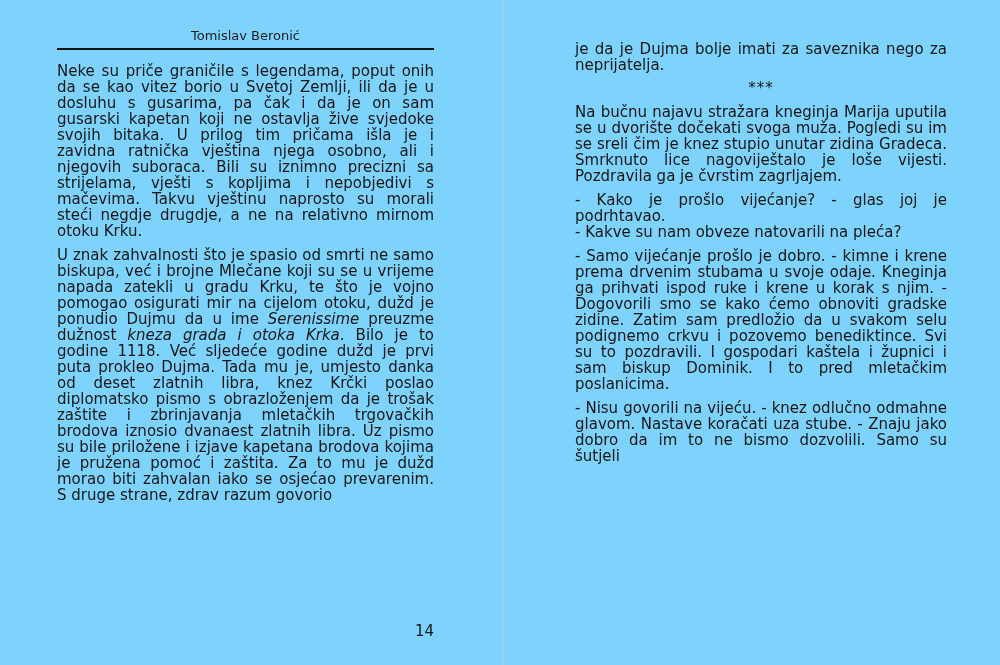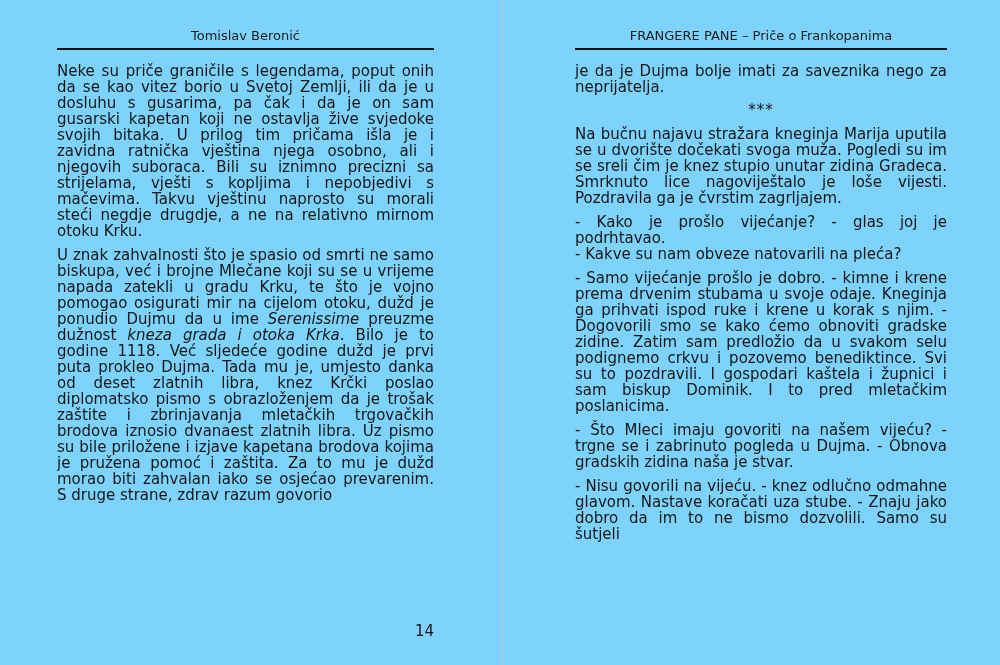--- a/index.html
+++ b/index.html
@@ -61,26 +61,24 @@
   <div class="page page-left">
     <div class="page-header">Tomislav Beronić</div>
     <div class="page-body">
         <div class="para"><span>Neke su priče graničile s legendama, poput onih da se kao vitez borio u Svetoj Zemlji, ili da je u dosluhu s gusarima, pa čak i da je on sam gusarski kapetan koji ne ostavlja žive svjedoke svojih bitaka. U prilog tim pričama išla je i zavidna ratnička vještina njega osobno, ali i njegovih suboraca. Bili su iznimno precizni sa strijelama, vješti s kopljima i nepobjedivi s mačevima. Takvu vještinu naprosto su morali steći negdje drugdje, a ne na relativno mirnom otoku Krku.</span></div>
         <div class="para"><span>U znak zahvalnosti što je spasio od smrti ne samo biskupa, već i brojne Mlečane koji su se u vrijeme napada zatekli u gradu Krku, te što je vojno pomogao osigurati mir na cijelom otoku, dužd je ponudio Dujmu da u ime </span><span class="it">Serenissime</span><span> preuzme dužnost </span><span class="it">kneza grada i otoka Krka</span><span>. Bilo je to godine 1118. Već sljedeće godine dužd je prvi puta prokleo Dujma. Tada mu je, umjesto danka od deset zlatnih libra, knez Krčki poslao diplomatsko pismo s obrazloženjem da je trošak zaštite i zbrinjavanja mletačkih trgovačkih brodova iznosio dvanaest zlatnih libra. Uz pismo su bile priložene i izjave kapetana brodova kojima je pružena pomoć i zaštita. Za to mu je dužd morao biti zahvalan iako se osjećao prevarenim. S druge strane, zdrav razum govorio</span></div>
       </div>
     <div class="page-number">14</div>
   </div>
 
   <div class="page page-right">
-    <div class="page-header">FRANGERE PANE – Priče o Frankopanima</div>
     <div class="page-body">
         <div class="para"><span>je da je Dujma bolje imati za saveznika nego za neprijatelja.</span></div>
         <div class="separator">***</div>
         <div class="para"><span>Na bučnu najavu stražara kneginja Marija uputila se u dvorište dočekati svoga muža. Pogledi su im se sreli čim je knez stupio unutar zidina Gradeca. Smrknuto lice nagoviještalo je loše vijesti. Pozdravila ga je čvrstim zagrljajem.</span></div>
         <div class="para"><span>- Kako je prošlo vijećanje? - glas joj je podrhtavao.</span></div>
         <div class="para tight"><span>- Kakve su nam obveze natovarili na pleća?</span></div>
         <div class="para"><span>- Samo vijećanje prošlo je dobro. - kimne i krene prema drvenim stubama u svoje odaje. Kneginja ga prihvati ispod ruke i krene u korak s njim. - Dogovorili smo se kako ćemo obnoviti gradske zidine. Zatim sam predložio da u svakom selu podignemo crkvu i pozovemo benediktince. Svi su to pozdravili. I gospodari kaštela i župnici i sam biskup Dominik. I to pred mletačkim  poslanicima.</span></div>
-        <div class="para"><span>- Što Mleci imaju govoriti na našem vijeću? - trgne se i zabrinuto pogleda u Dujma. - Obnova gradskih zidina naša je stvar.</span></div>
         <div class="para"><span>- Nisu govorili na vijeću. - knez odlučno odmahne glavom. Nastave koračati uza stube. - Znaju jako dobro da im to ne bismo dozvolili. Samo su šutjeli</span></div>
       </div>
   </div>
 
 </div>
 
 </body></html>

